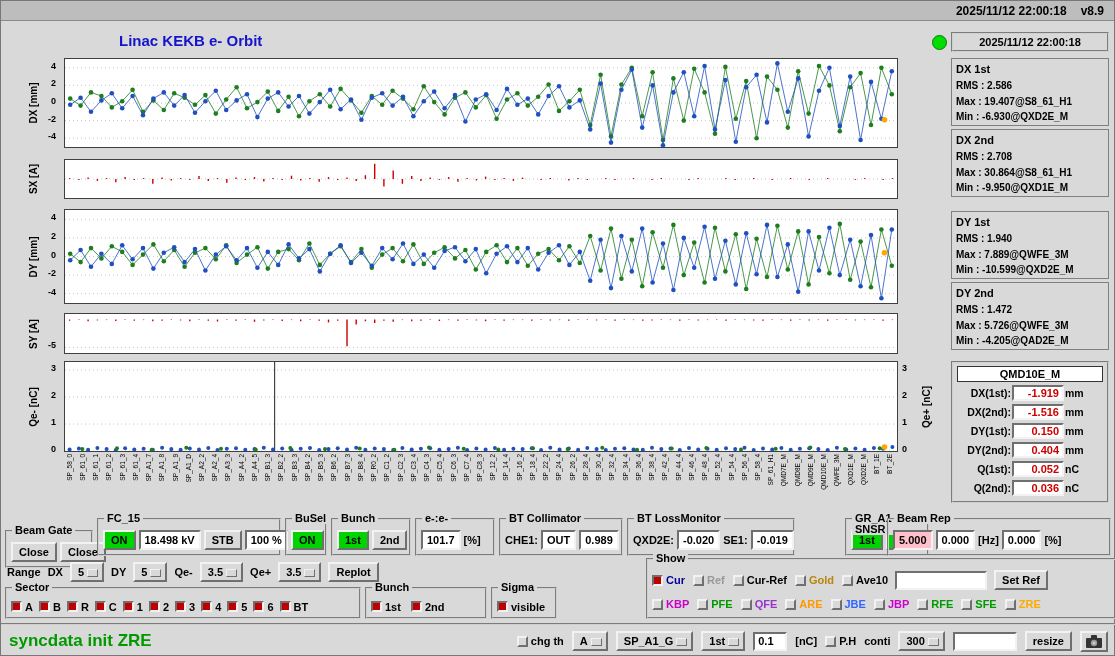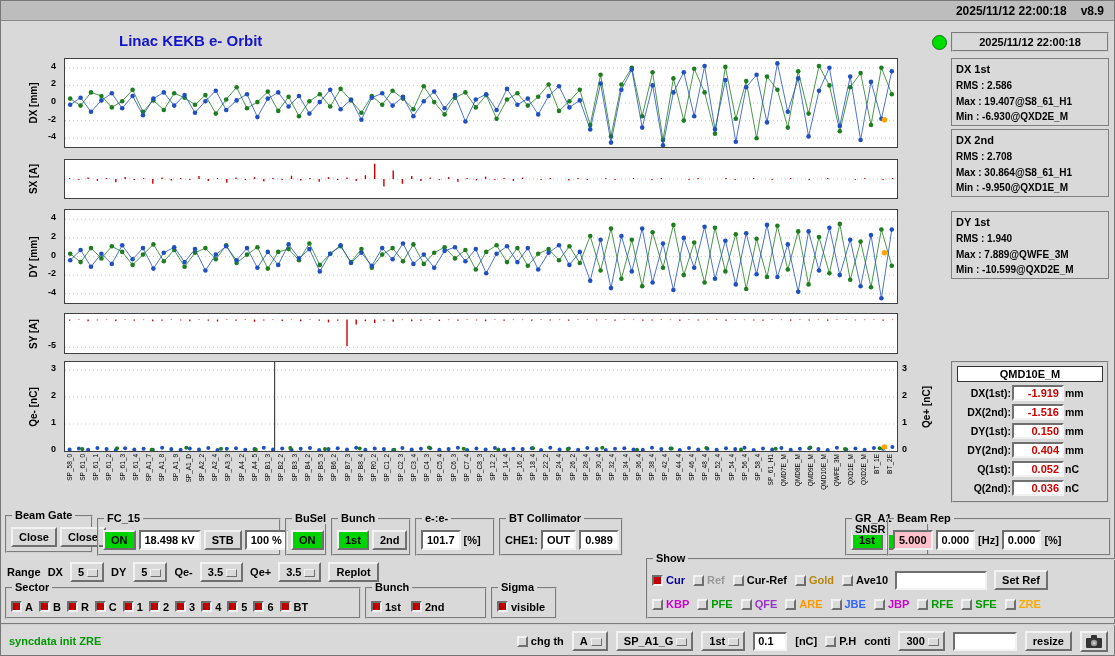--- a/index.html
+++ b/index.html
@@ -39,21 +39,21 @@
   .dd{position:relative;display:inline-flex;align-items:center;font:bold 11px "Liberation Sans",sans-serif;background:#d9d9d9;border:2px solid;border-color:#f2f2f2 #6f6f6f #6f6f6f #f2f2f2;padding:1px 18px 1px 6px;cursor:pointer;line-height:1.3;white-space:nowrap}
   .dd::after{content:"";position:absolute;right:4px;top:50%;margin-top:-3px;width:9px;height:6px;background:#d9d9d9;border:1px solid;border-color:#f2f2f2 #6f6f6f #6f6f6f #f2f2f2}
   .tinput{font:bold 11px "Liberation Sans",sans-serif;border:2px solid;border-color:#6f6f6f #f2f2f2 #f2f2f2 #6f6f6f;background:#fff;padding:1px 3px;height:19px}
   .cbitem{display:inline-flex;align-items:center;gap:3px;font-size:11px;cursor:pointer;white-space:nowrap}
   .cb{width:11px;height:11px;background:#d9d9d9;border:2px solid;border-color:#f2f2f2 #6f6f6f #6f6f6f #f2f2f2;display:inline-block;flex:0 0 auto}
   .cb.on{background:#c00000;border-color:#6f6f6f #f2f2f2 #f2f2f2 #6f6f6f}
   .rangerow{position:absolute;left:6px;top:559px;height:24px;display:flex;align-items:center;gap:7px}
   .showrow{display:flex;align-items:center;gap:7px;margin:2px 4px;height:22px}
   .cbrow{display:flex;align-items:center;gap:8px}
   .bottombar{position:absolute;left:0;top:622px;width:1115px;height:34px;border-top:2px groove #d0d0d0;display:flex;align-items:center;padding:0 8px}
-  .sync{color:#009900;font-size:11px}
+  .sync{color:#009900;font-size:17px}
   .cluster{margin-left:auto;display:flex;align-items:center;gap:8px}
   .cam{display:inline-flex;align-items:center;justify-content:center;padding:2px 4px}
 </style>
 </head>
 <body>
 
 <div class="window">
 
   <div class="topbar">
     <span>2025/11/12 22:00:18</span>
@@ -74,20 +74,26 @@
     <div class="st">DX 2nd</div>
     <div>RMS : 2.708</div>
     <div>Max : 30.864@S8_61_H1</div>
     <div>Min : -9.950@QXD1E_M</div>
   </div>
   <div class="statbox" style="top:210px">
     <div class="st">DY 1st</div>
     <div>RMS : 1.940</div>
     <div>Max : 7.889@QWFE_3M</div>
     <div>Min : -10.599@QXD2E_M</div>
+  </div>
+  <div class="statbox" style="top:281px">
+    <div class="st">DY 2nd</div>
+    <div>RMS : 1.472</div>
+    <div>Max : 5.726@QWFE_3M</div>
+    <div>Min : -4.205@QAD2E_M</div>
   </div>
 
   <div class="qmdbox">
     <div class="qmdtitle">QMD10E_M</div>
     <div class="qmdrow">
         <span class="ql">DX(1st):</span>
         <span class="qv">-1.919</span>
         <span class="qu">mm</span>
       </div>
     <div class="qmdrow">
@@ -870,21 +876,21 @@
       <div class="xlab" style="left: 793.714px;">QMD8E_M</div>
       <div class="xlab" style="left: 806.952px;">QMD9E_M</div>
       <div class="xlab" style="left: 820.19px;">QMD10E_M</div>
       <div class="xlab" style="left: 833.429px;">QWFE_3M</div>
       <div class="xlab" style="left: 846.667px;">QXD1E_M</div>
       <div class="xlab" style="left: 859.905px;">QXD2E_M</div>
       <div class="xlab" style="left: 873.143px;">BT_1E</div>
       <div class="xlab" style="left: 886.381px;">BT_2E</div>
     </div>
 
-  <div class="lframe" style="left:4px;top:514px;width:88px;height:38px">
+  <div class="lframe" style="left:4px;top:529px;width:88px;height:38px">
     <span class="flabel">Beam Gate</span>
     <div class="fbody">
       <button class="tbtn">Close</button>
       <button class="tbtn">Close</button>
     </div>
   </div>
   <div class="lframe" style="left:96px;top:517px;width:184px;height:38px">
     <span class="flabel">FC_15</span>
     <div class="fbody">
       <button class="tbtn green">ON</button>
@@ -912,20 +918,29 @@
       <span class="val">101.7</span>
       <span class="lbl">[%]</span>
     </div>
   </div>
   <div class="lframe" style="left:498px;top:517px;width:124px;height:38px">
     <span class="flabel">BT Collimator</span>
     <div class="fbody">
       <span class="lbl">CHE1:</span>
       <span class="val">OUT</span>
       <span class="val">0.989</span>
+    </div>
+  </div>
+  <div class="lframe" style="left:626px;top:517px;width:168px;height:38px">
+    <span class="flabel">BT LossMonitor</span>
+    <div class="fbody">
+      <span class="lbl">QXD2E:</span>
+      <span class="val">-0.020</span>
+      <span class="lbl">SE1:</span>
+      <span class="val">-0.019</span>
     </div>
   </div>
   <div class="lframe" style="left:844px;top:517px;width:84px;height:38px">
     <span class="flabel">GR_A1 SNSR</span>
     <div class="fbody">
       <button class="tbtn green">1st</button>
       <button class="tbtn green">2nd</button>
     </div>
   </div>
   <div class="lframe" style="left:886px;top:517px;width:224px;height:38px">

